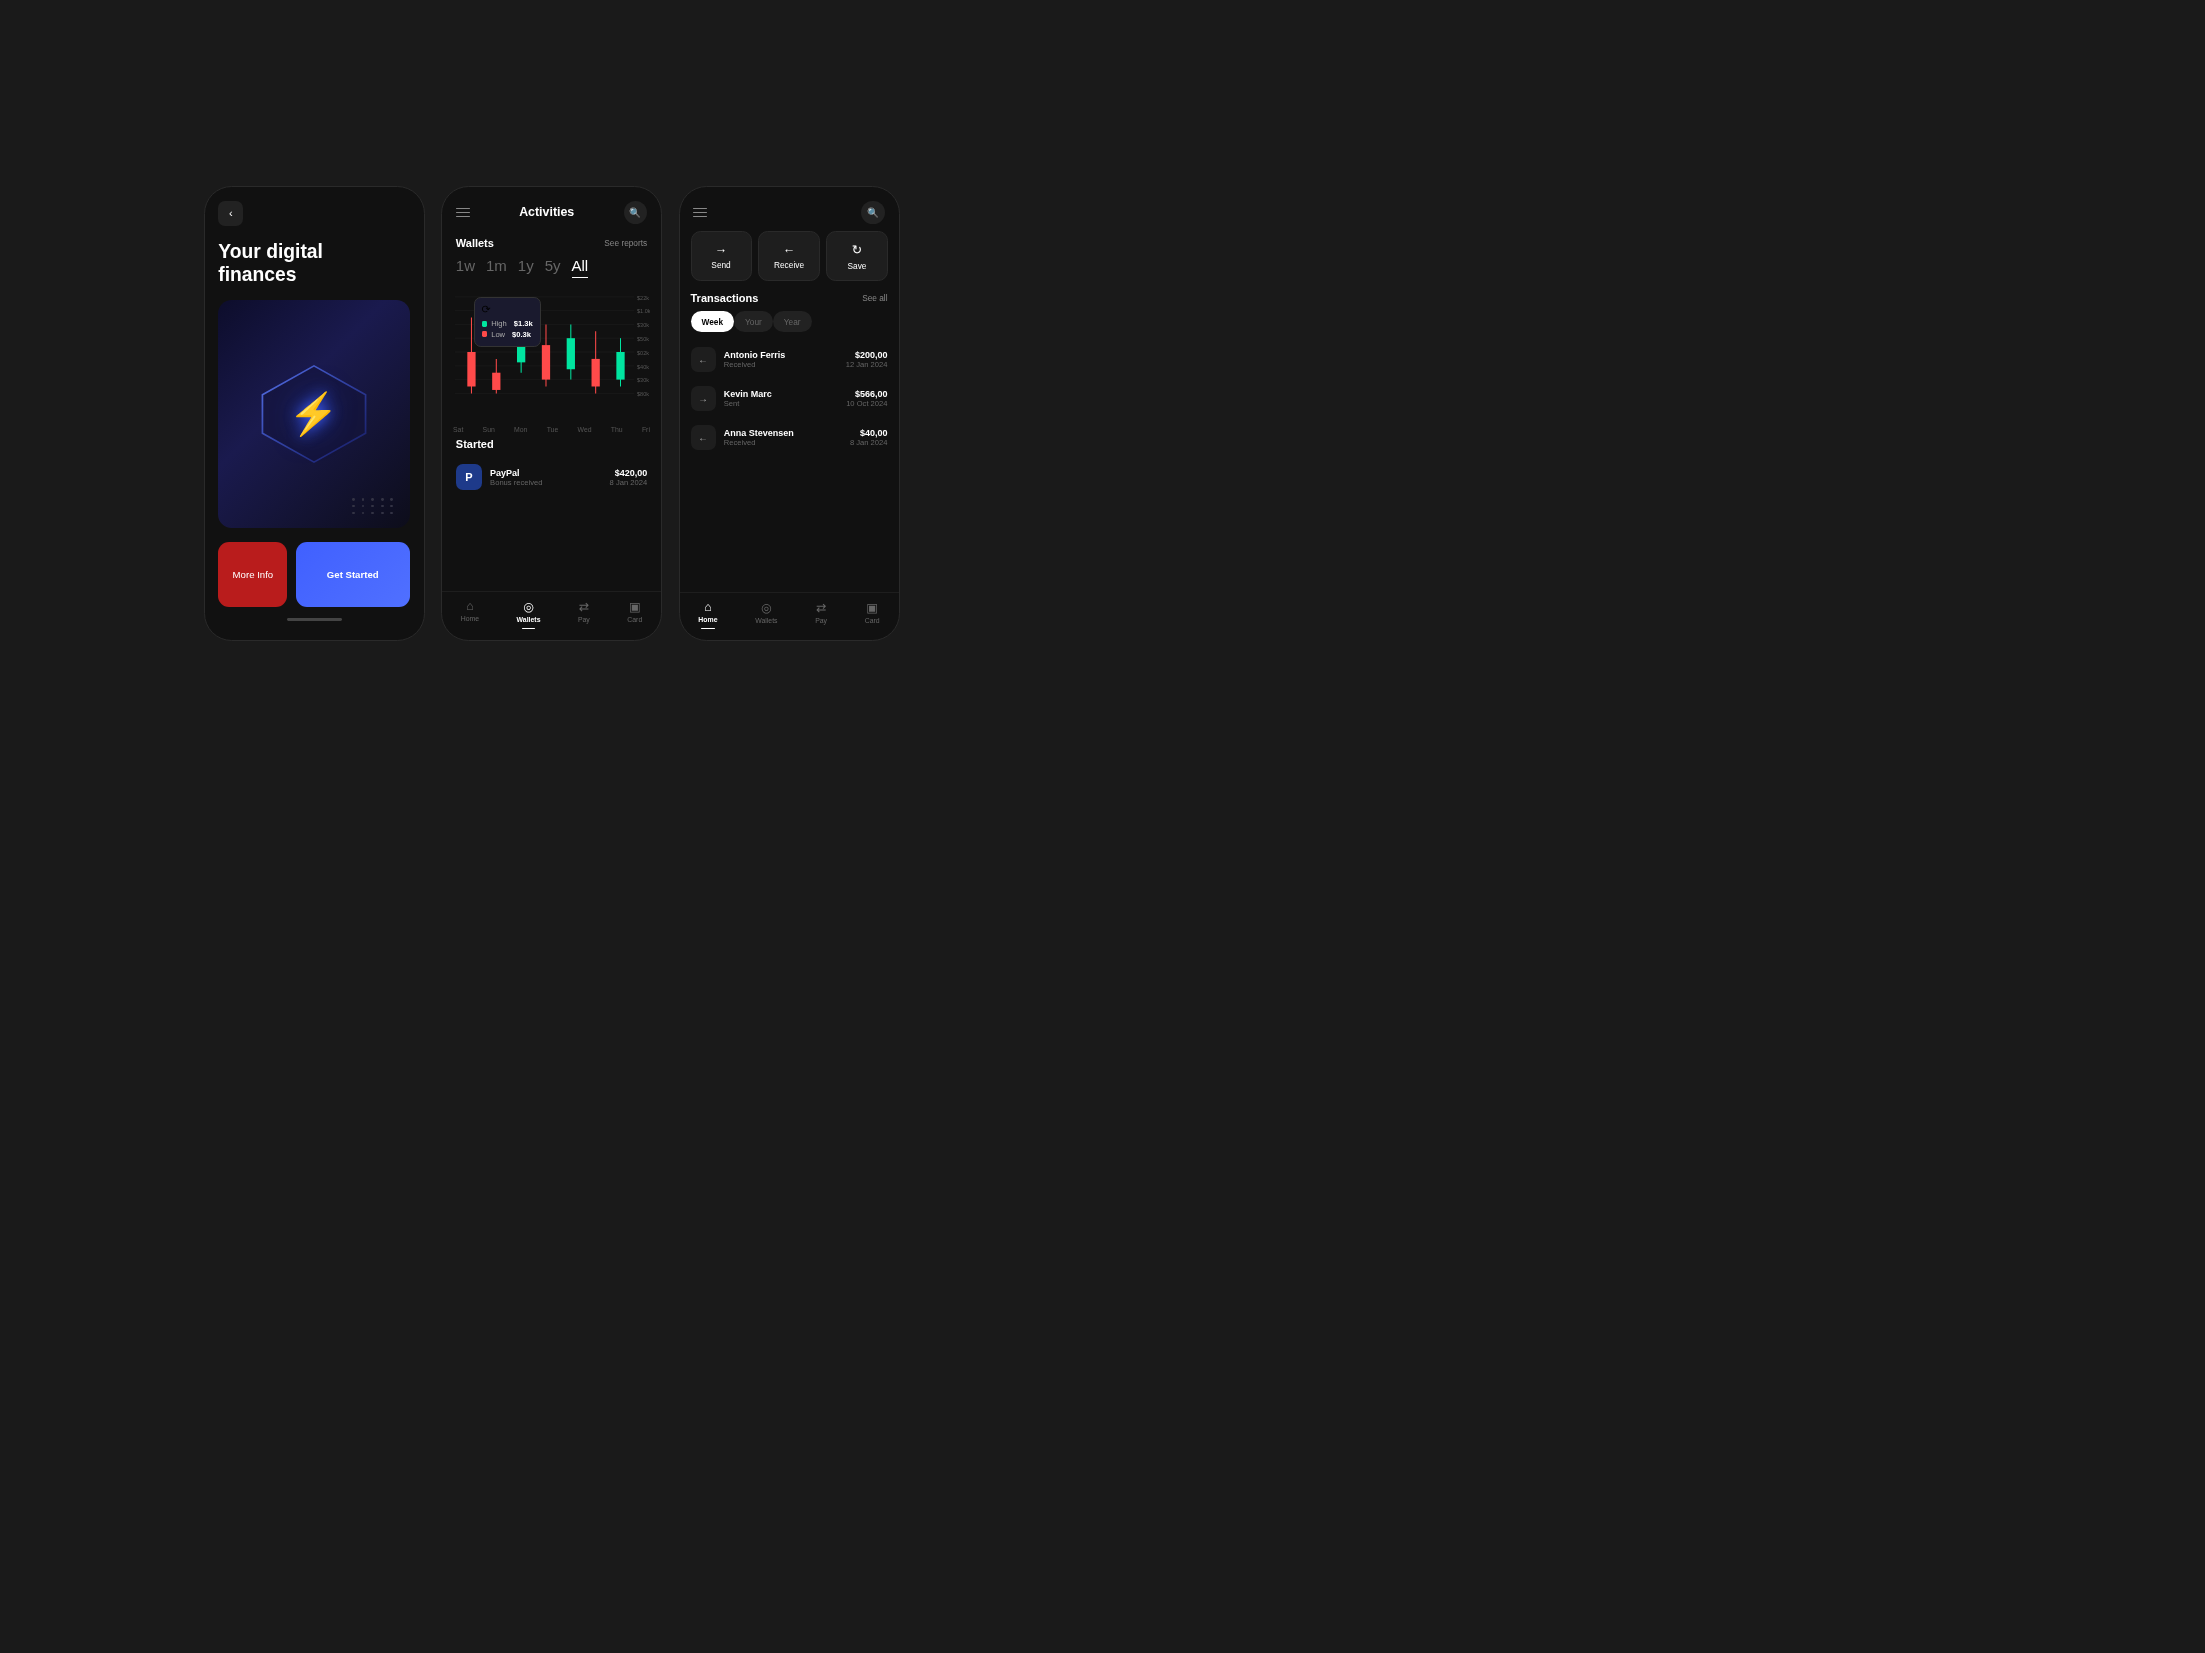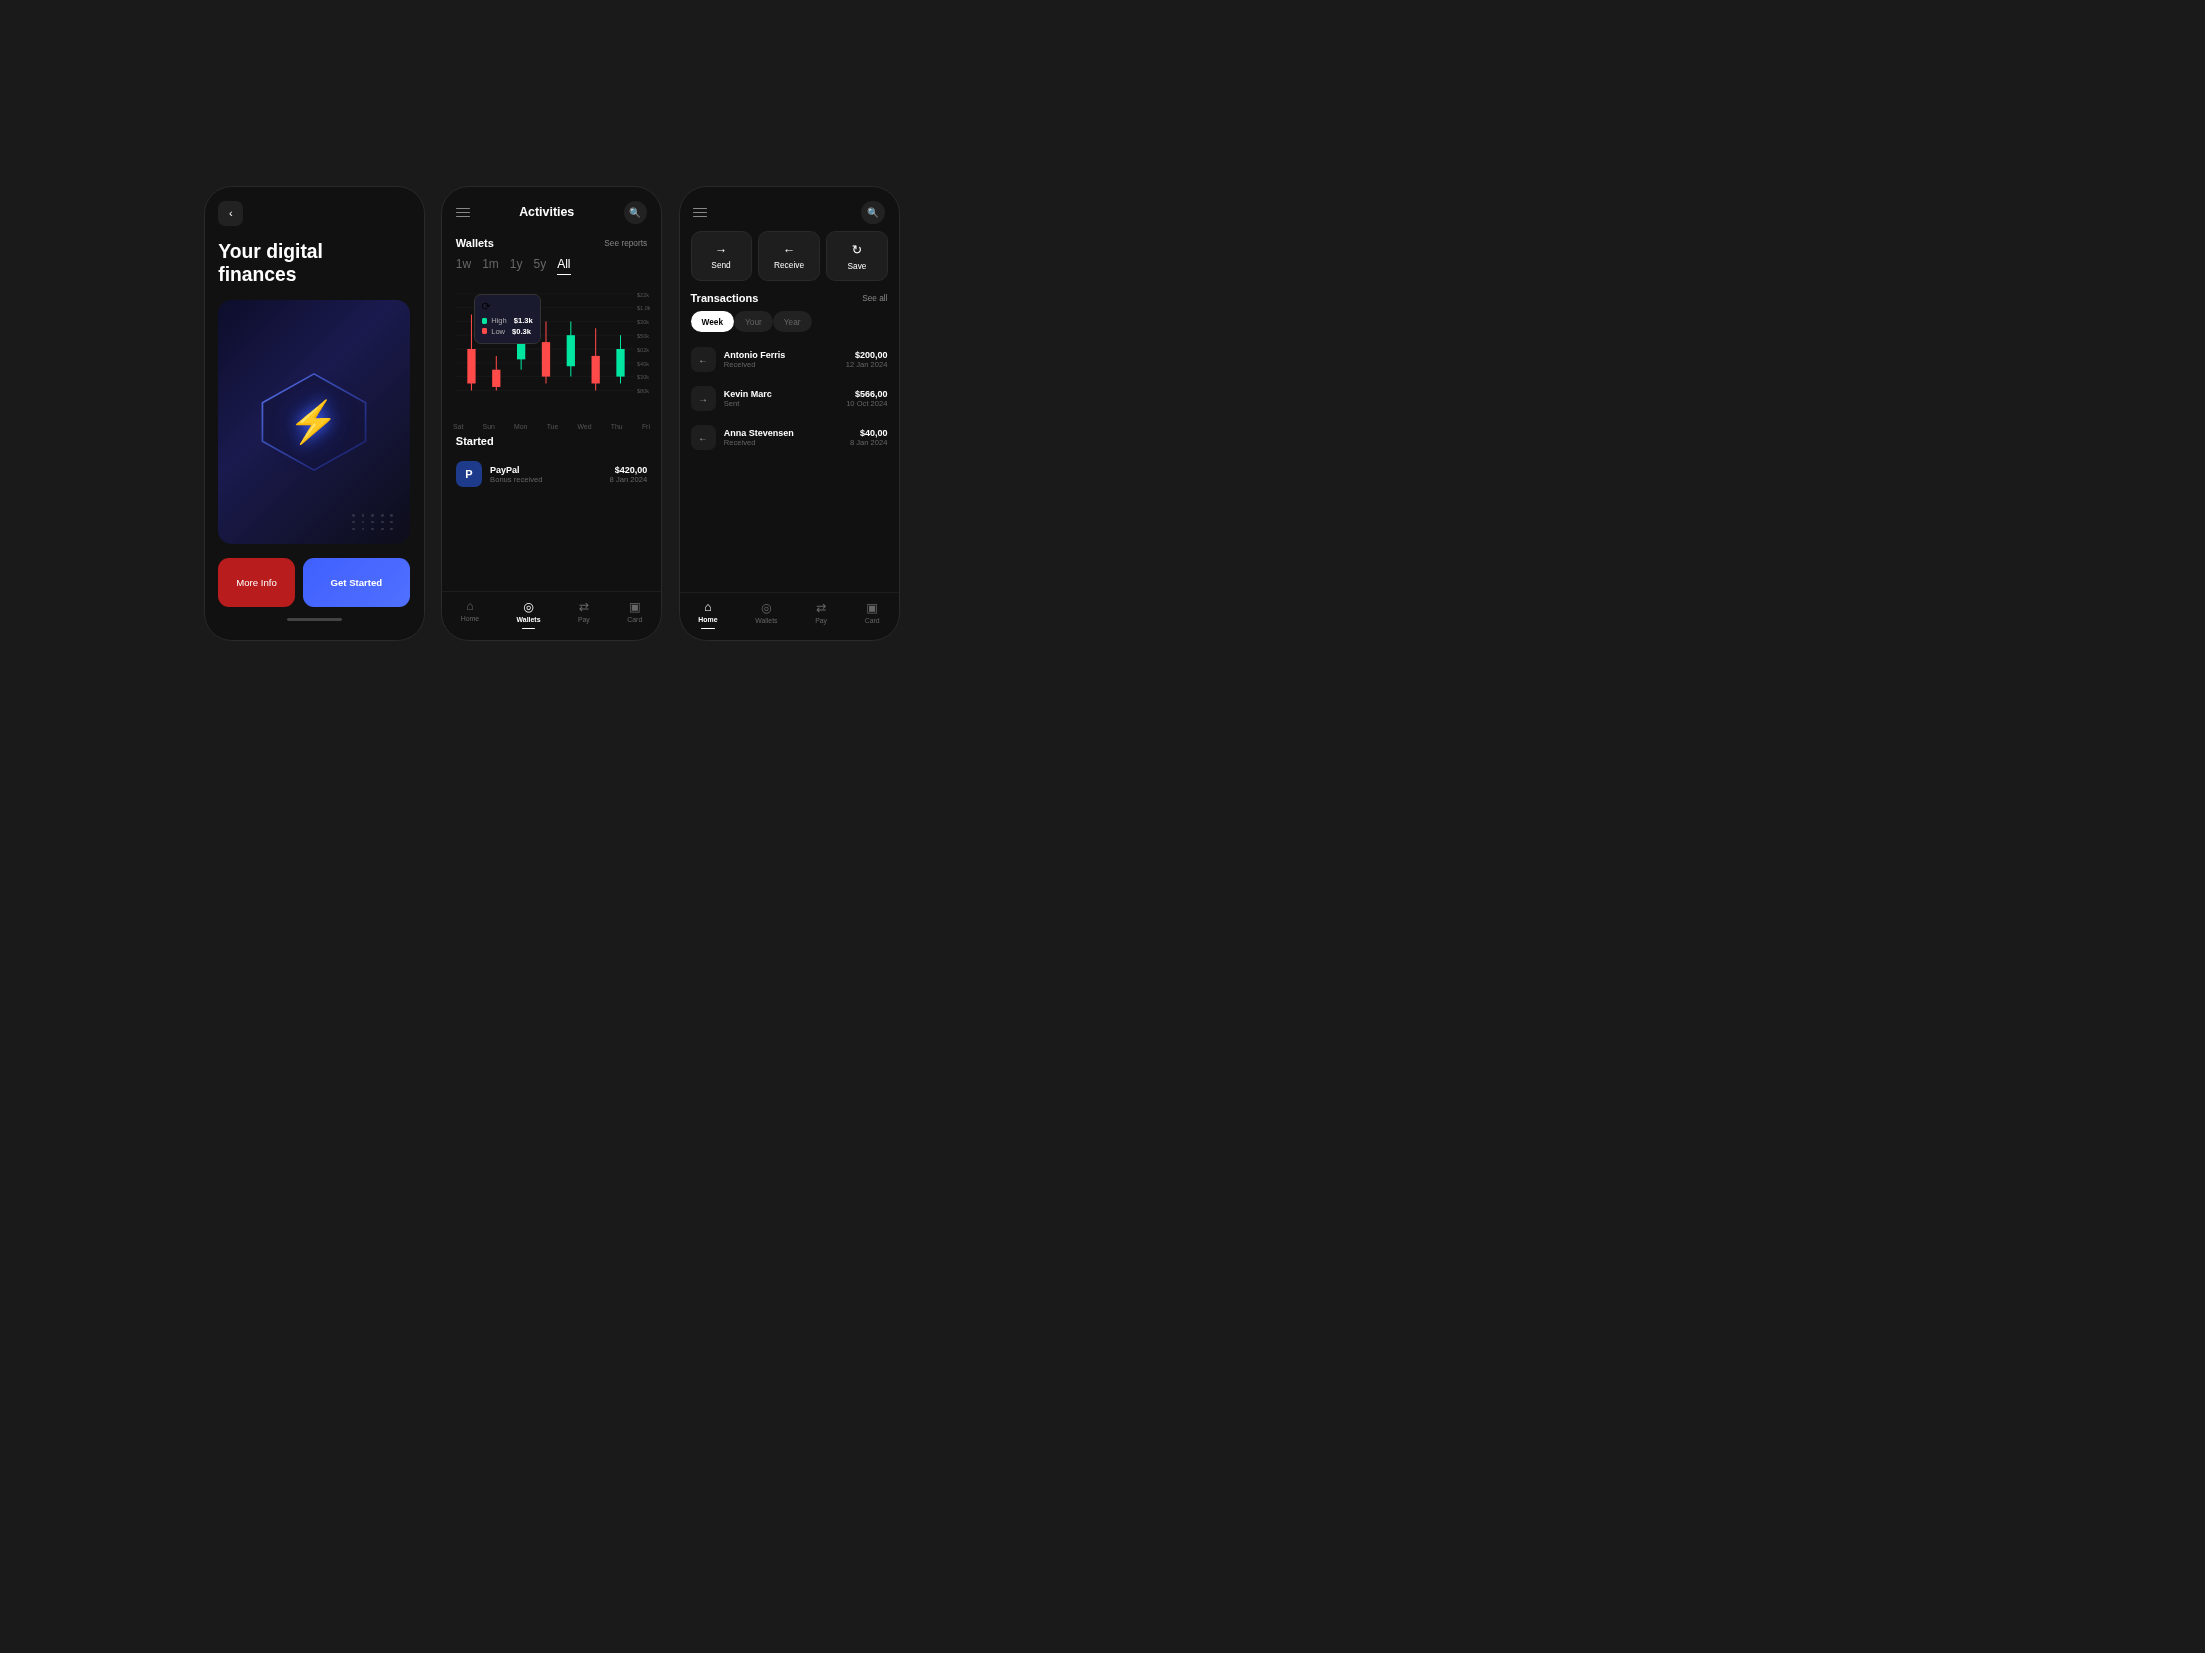--- a/index.html
+++ b/index.html
@@ -99,21 +99,21 @@
       background: #b91c1c;
       border: none;
       border-radius: 11px;
       color: #fff;
       font-size: 9.6px;
       font-weight: 500;
       cursor: pointer;
     }
     .btn-get-started {
       flex: 1.2;
-      padding: 19px;
+      padding: 27px;
       background: linear-gradient(135deg, #4060ff, #5070ff);
       border: none;
       border-radius: 11px;
       color: #fff;
       font-size: 9.6px;
       font-weight: 700;
       cursor: pointer;
     }
     .home-indicator {
       width: 55px;
@@ -151,21 +151,21 @@
     }
     .section-title { color: #fff; font-size: 11px; font-weight: 600; }
     .see-reports { color: #888; font-size: 8.3px; cursor: pointer; }
     .time-tabs {
       display: flex;
       gap: 11px;
       padding: 0 13.8px 5.5px;
     }
     .time-tab {
       color: #666;
-      font-size: 12px;
+      font-size: 15px;
       cursor: pointer;
       padding: 2.8px 0;
     }
     .time-tab.active { color: #fff; border-bottom: 1.4px solid #fff; }
     
     .chart-area {
       flex: 1;
       margin: 0 11px;
       position: relative;
       background: transparent;

